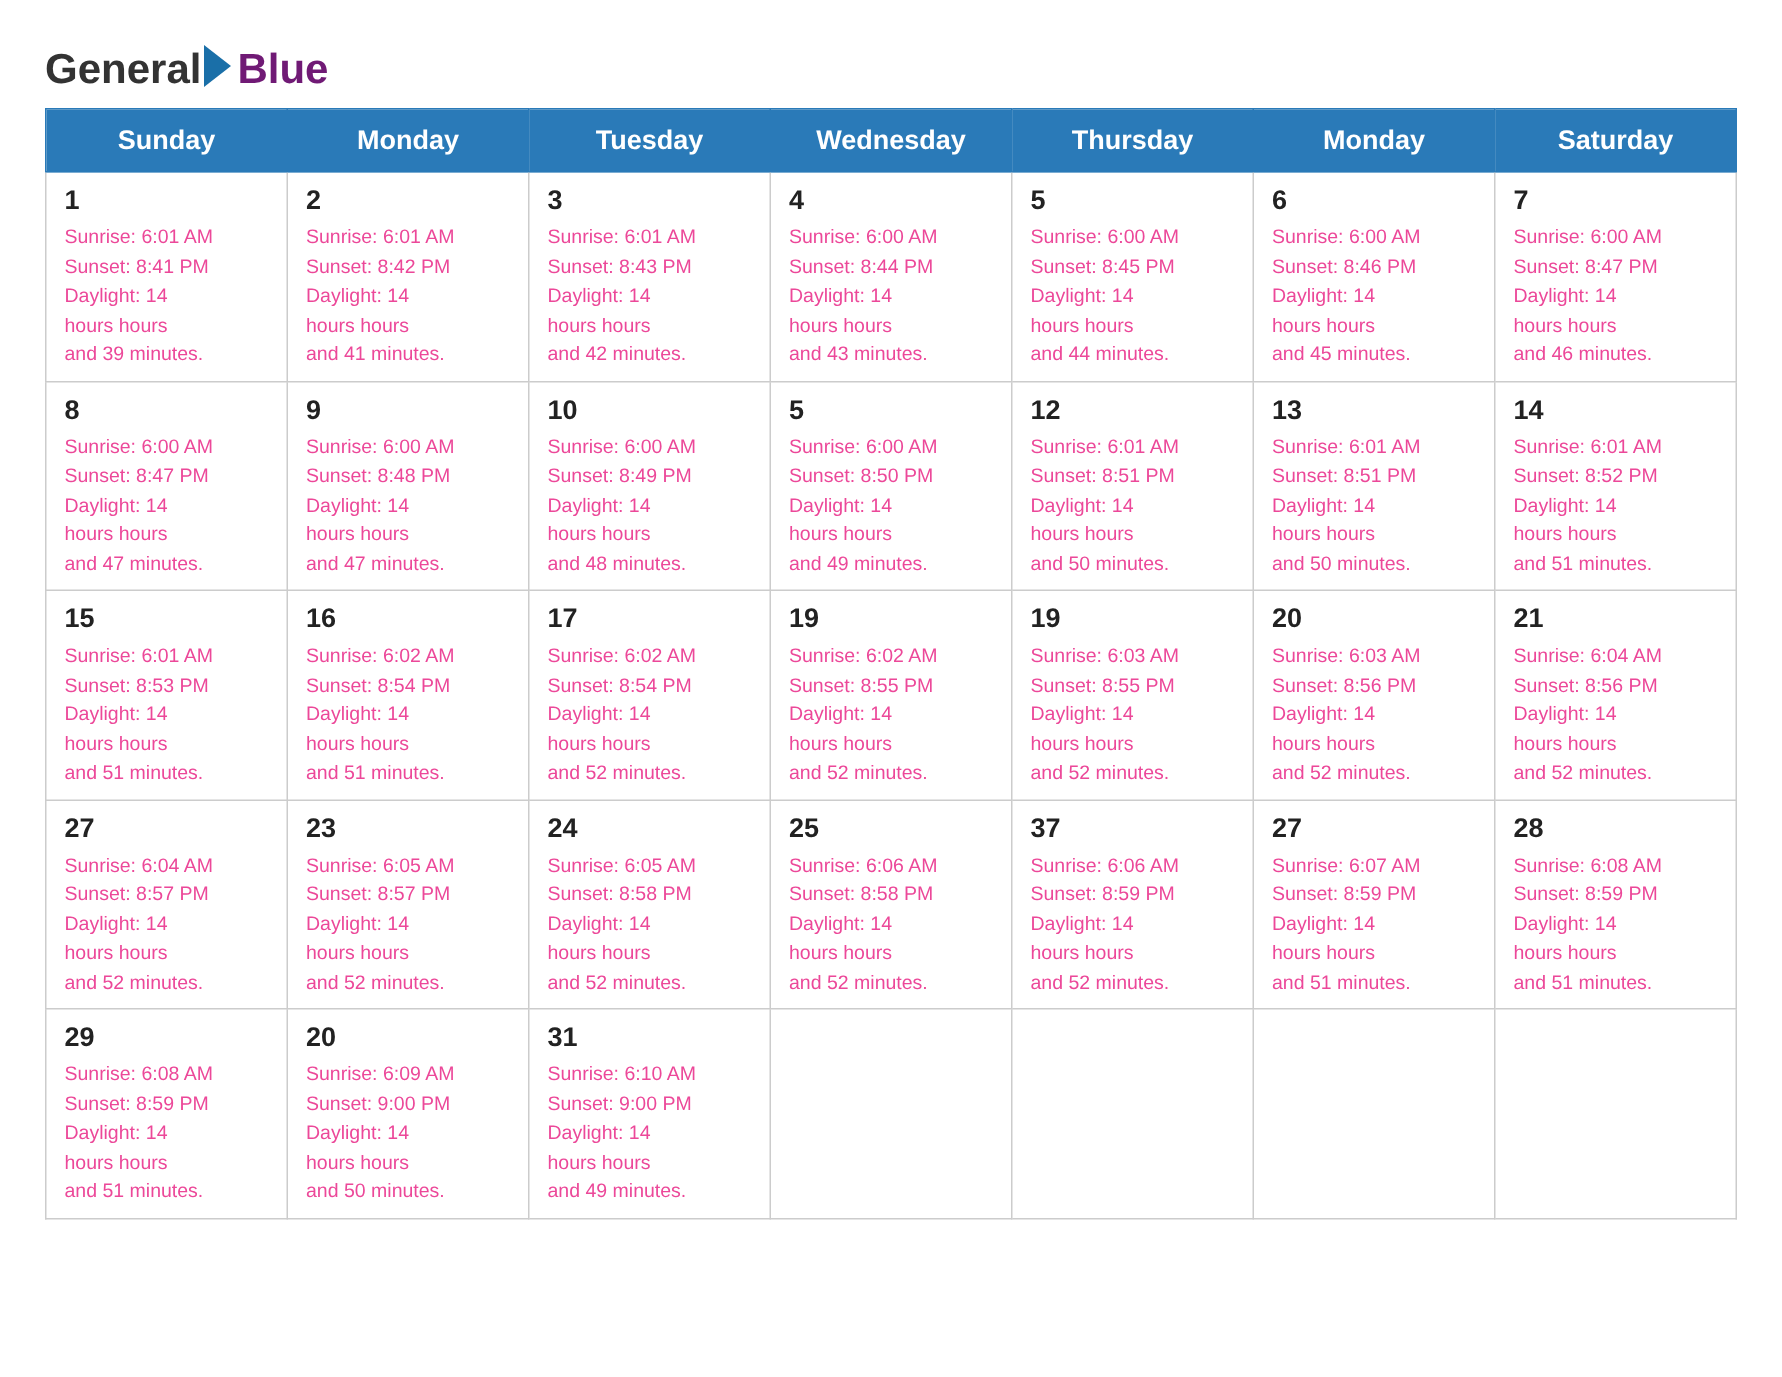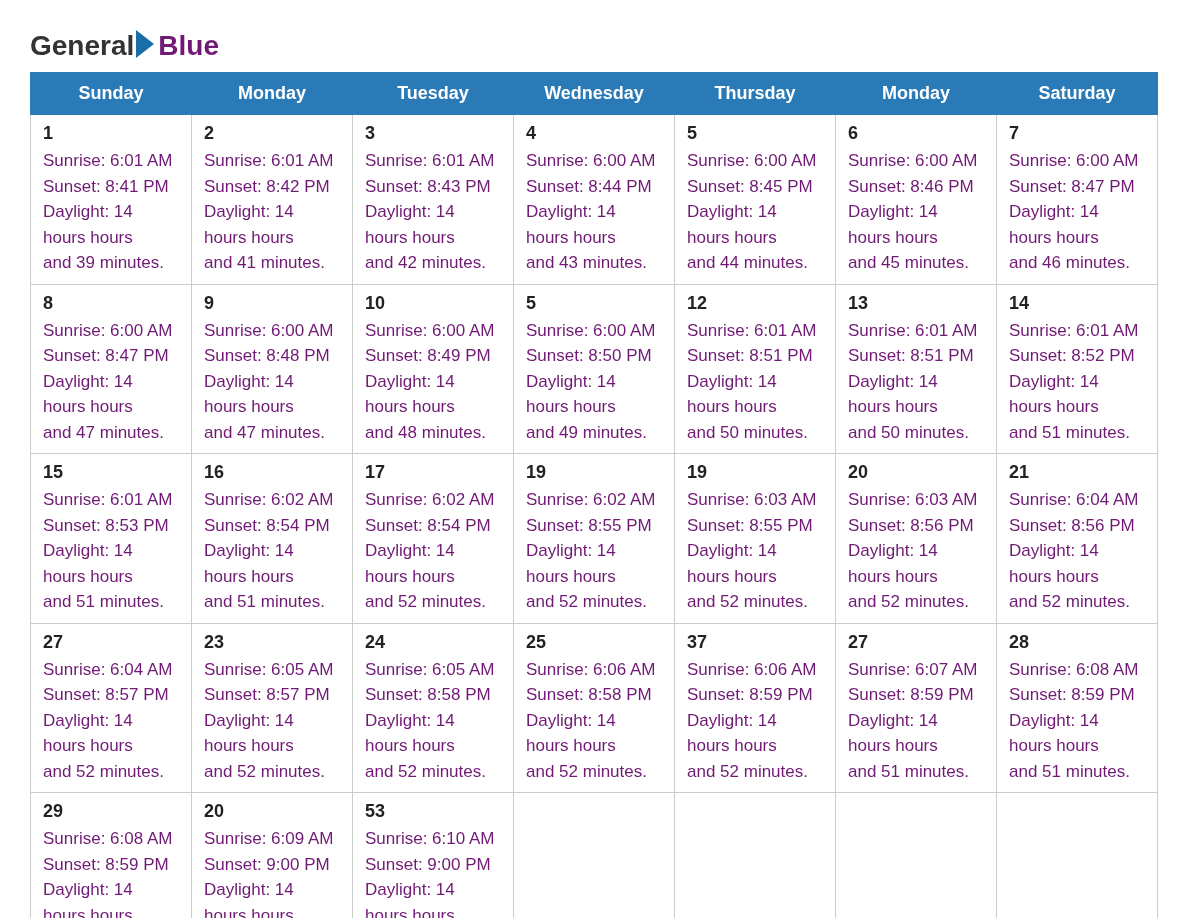--- a/index.html
+++ b/index.html
@@ -83,23 +83,23 @@
       min-height: 100px;
     }
     .day-number {
       font-size: 18px;
       font-weight: bold;
       color: #222;
       margin-bottom: 4px;
       display: block;
     }
     .day-info {
-      font-size: 17px;
+      font-size: 13px;
       line-height: 1.5;
-      color: #701a75;
+      color: #ec4899;
     }
     .empty-cell {
       background: #fff;
     }
     tbody tr td {
       background: #fff;
     }
     tbody tr:nth-child(odd) td {
       background: #fff;
     }
@@ -256,21 +256,21 @@
       <tr>
         <td>
           <span class="day-number">29</span>
           <div class="day-info">Sunrise: 6:08 AM<br>Sunset: 8:59 PM<br>Daylight: 14 hours&nbsp;hours<br>and 51 minutes.</div>
         </td>
         <td>
           <span class="day-number">20</span>
           <div class="day-info">Sunrise: 6:09 AM<br>Sunset: 9:00 PM<br>Daylight: 14 hours&nbsp;hours<br>and 50 minutes.</div>
         </td>
         <td>
-          <span class="day-number">53</span>
+          <span class="day-number">31</span>
           <div class="day-info">Sunrise: 6:10 AM<br>Sunset: 9:00 PM<br>Daylight: 14 hours&nbsp;hours<br>and 49 minutes.</div>
         </td>
         <td class="empty-cell"></td>
         <td class="empty-cell"></td>
         <td class="empty-cell"></td>
         <td class="empty-cell"></td>
       </tr>
     </tbody>
 </table>
 

